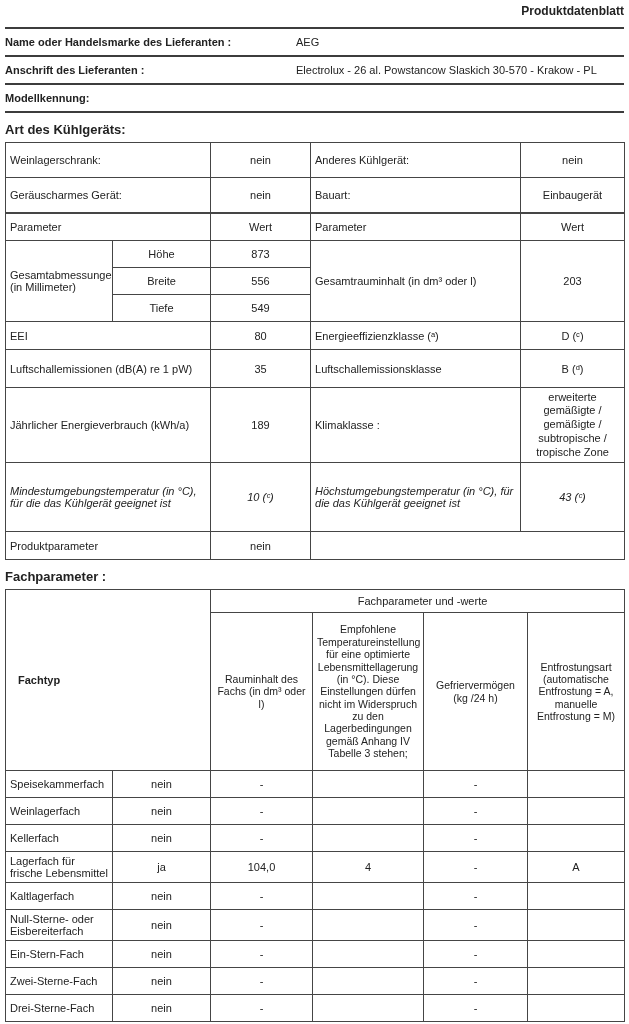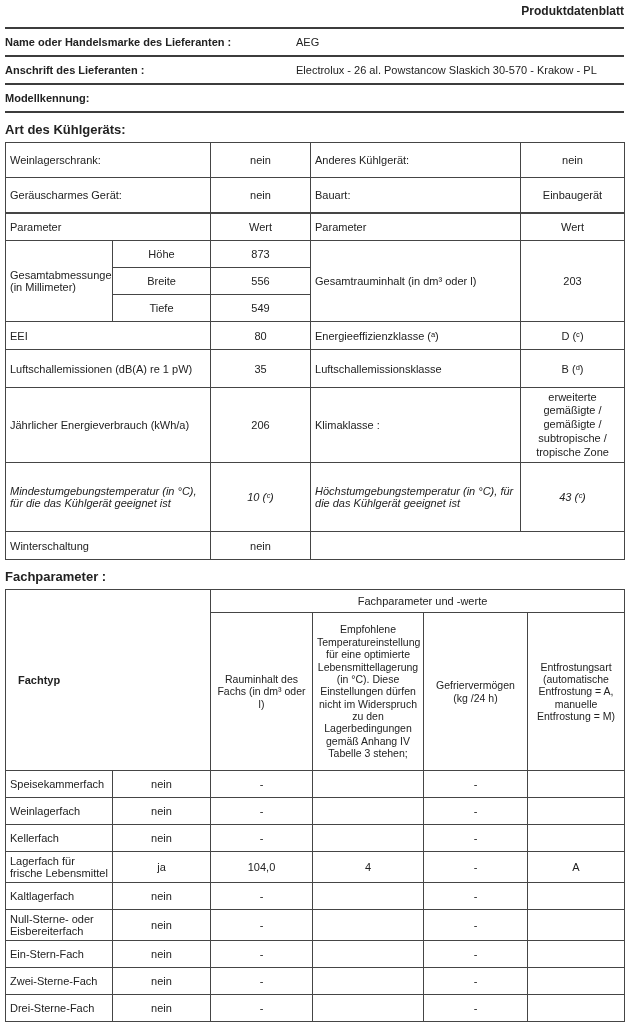--- a/index.html
+++ b/index.html
@@ -126,32 +126,32 @@
       <td class="c">D (ᶜ)</td>
     </tr>
     <tr class="r-noise">
       <td colspan="2">Luftschallemissionen (dB(A) re 1 pW)</td>
       <td class="c">35</td>
       <td>Luftschallemissionsklasse</td>
       <td class="c">B (ᵈ)</td>
     </tr>
     <tr class="r-energy">
       <td colspan="2">Jährlicher Energieverbrauch (kWh/a)</td>
-      <td class="c">206</td>
+      <td class="c">189</td>
       <td>Klimaklasse :</td>
       <td class="c klima">erweiterte gemäßigte / gemäßigte / subtropische / tropische Zone</td>
     </tr>
     <tr class="r-temp">
       <td colspan="2">Mindestumgebungstemperatur (in °C), für die das Kühlgerät geeignet ist</td>
       <td class="c">10 (ᶜ)</td>
       <td>Höchstumgebungstemperatur (in °C), für die das Kühlgerät geeignet ist</td>
       <td class="c">43 (ᶜ)</td>
     </tr>
     <tr class="r-winter">
-      <td colspan="2">Winterschaltung</td>
+      <td colspan="2">Produktparameter</td>
       <td class="c">nein</td>
       <td colspan="2"></td>
     </tr>
   </tbody>
     </table>
 
   <div class="sec-heading">Fachparameter :</div>
   <table class="t3">
     <colgroup>
         <col style="width:107px">

